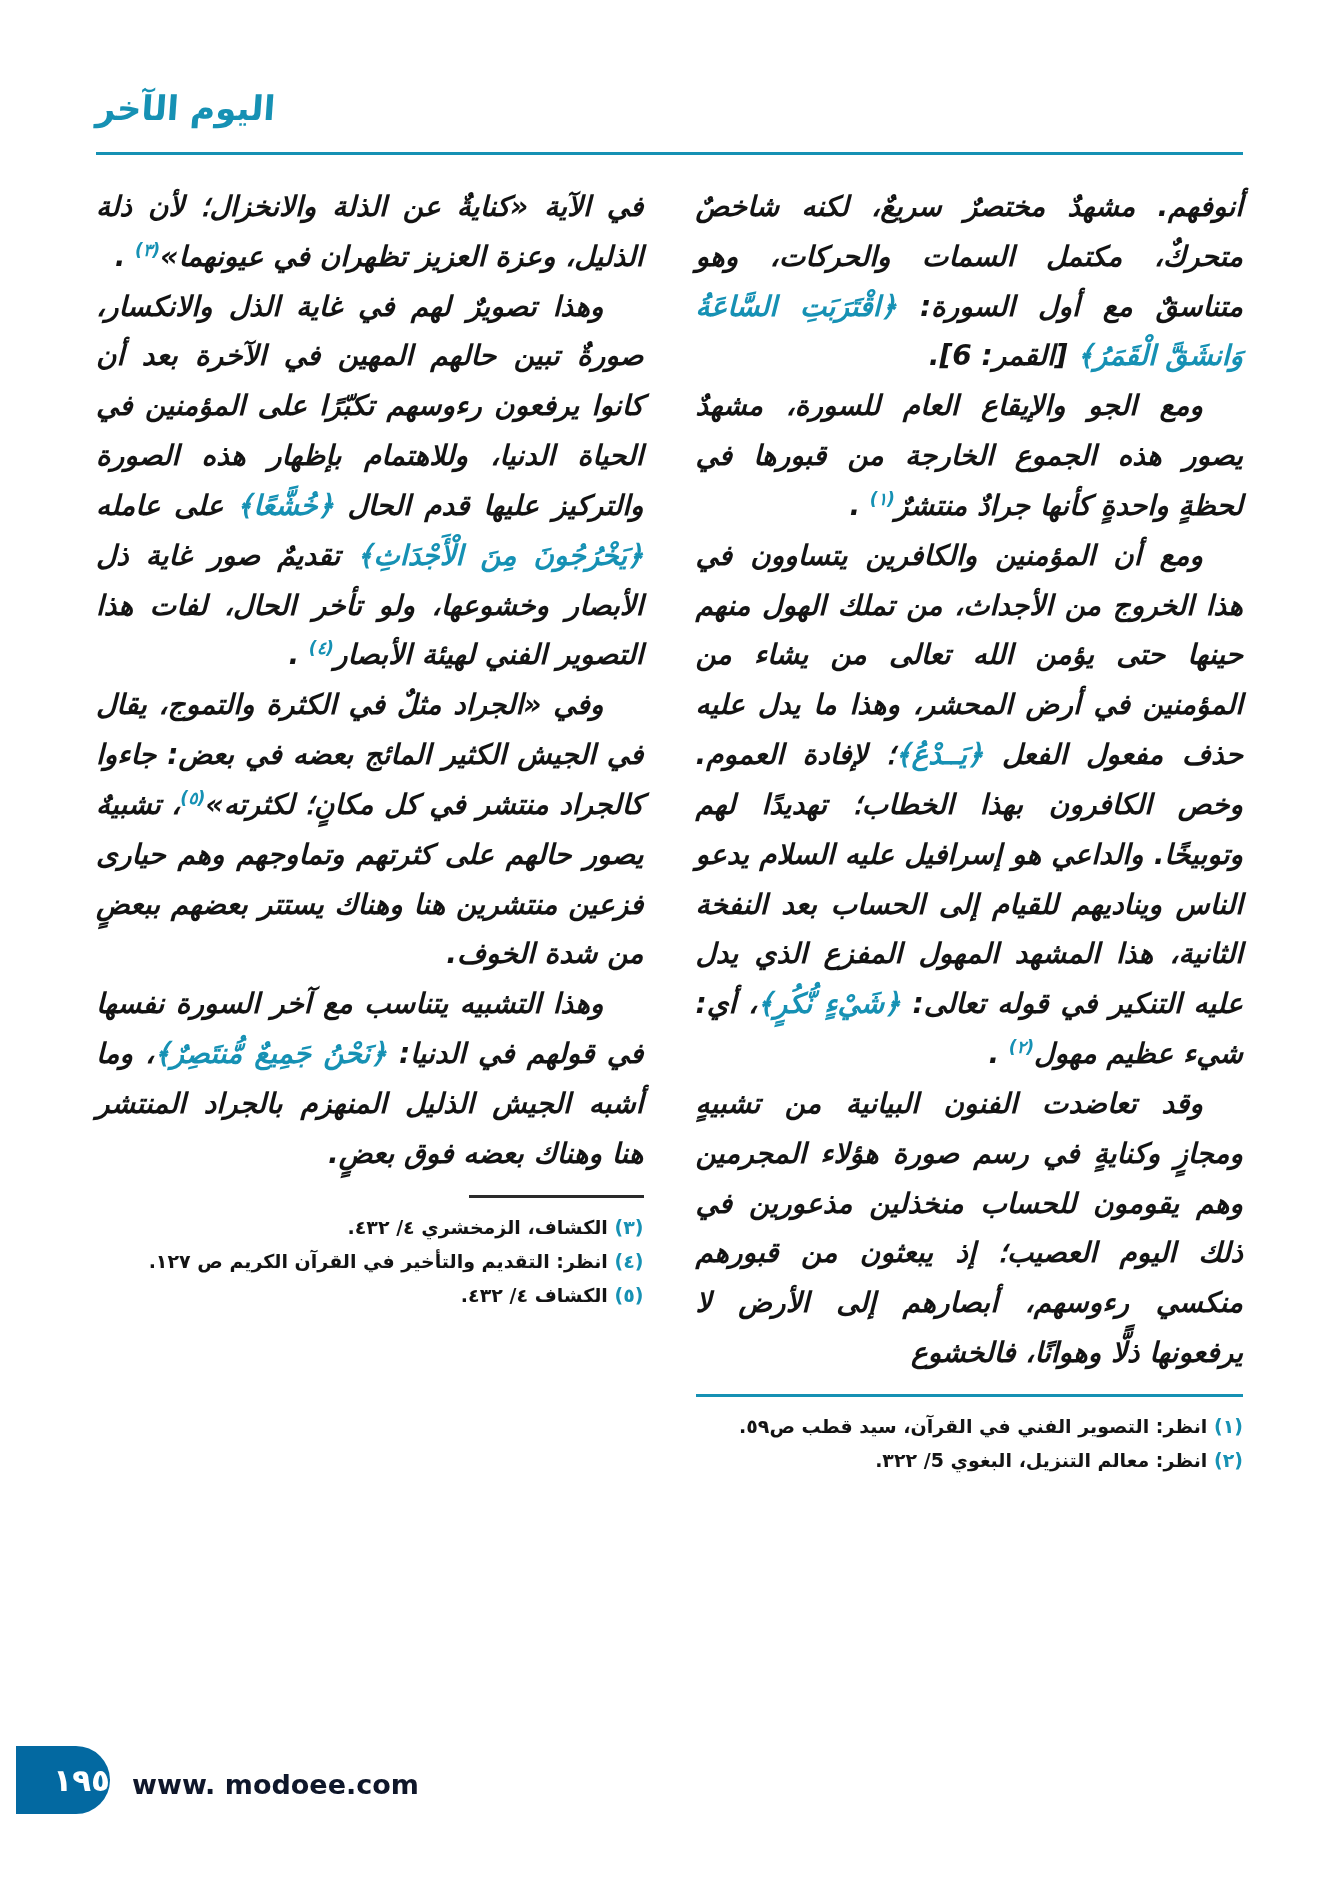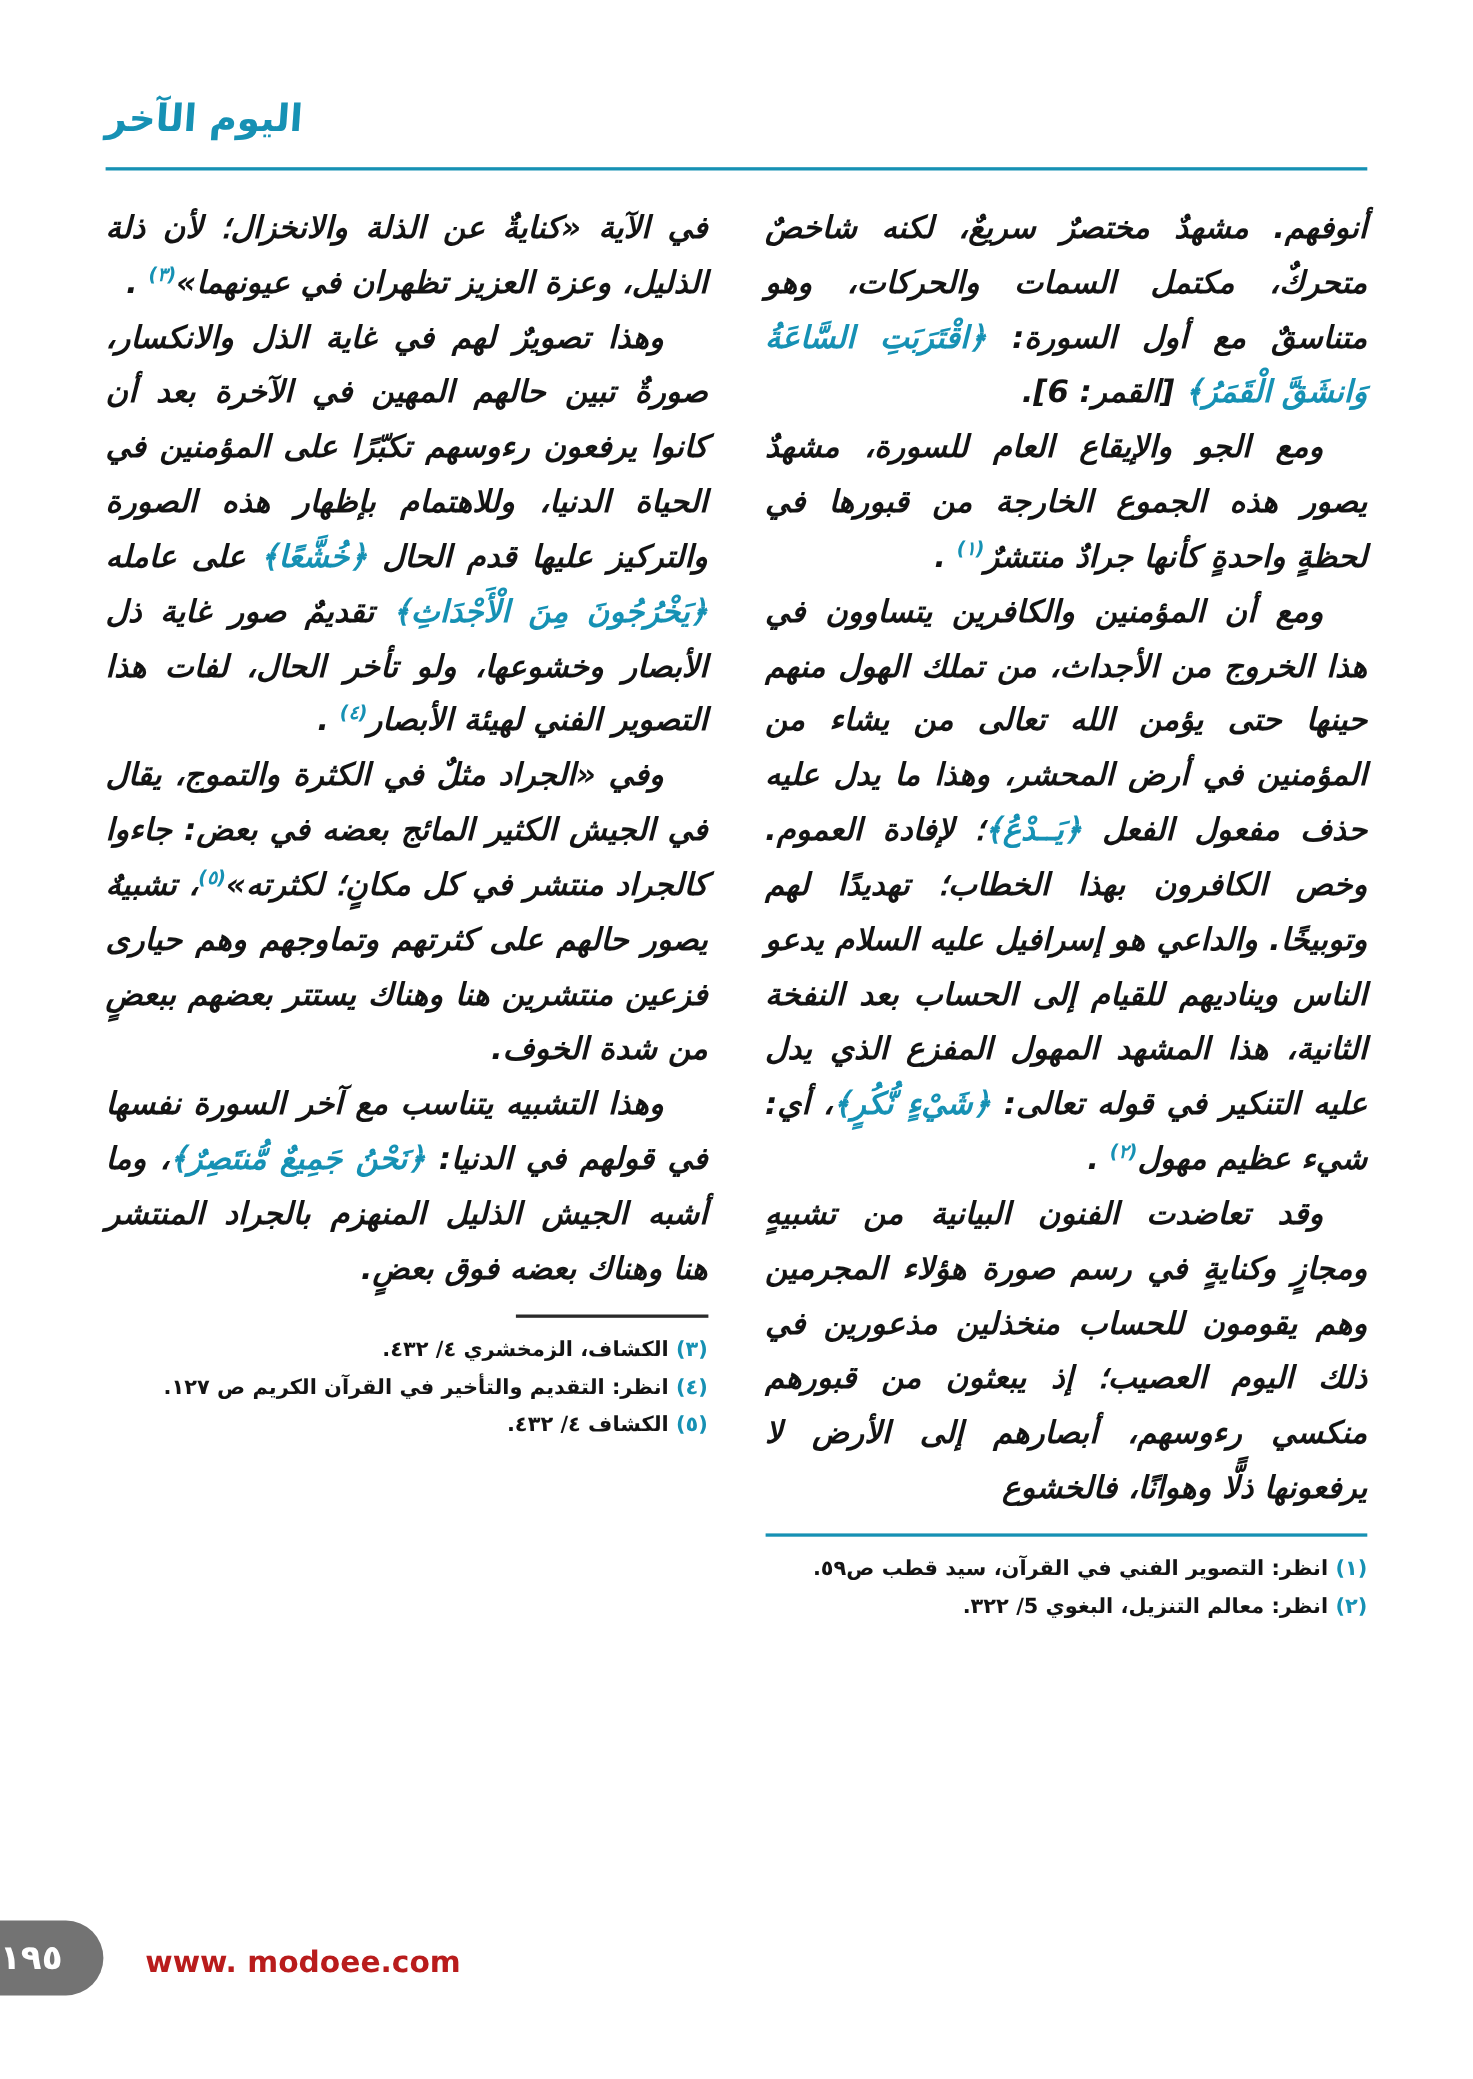--- a/index.html
+++ b/index.html
@@ -78,38 +78,38 @@
     line-height:1.8;
     font-weight:bold;
     text-align:justify;
     padding-right:54px;
     text-indent:-54px;
     color:#141414;
   }
   
   .page-number-tab {
     position:absolute;
-    left:0;
+    left:16px;
     bottom:76px;
     width:94px;
     height:68px;
-    background:#737373;
+    background:#0369a1;
     border-radius:0 34px 34px 0;
     display:flex;
     align-items:center;
-    justify-content:flex-end;
+    justify-content:flex-start;
     color:#ffffff;
     font-size:31px;
     font-weight:bold;
   }
   .website {
     position:absolute;
     left:132px;
     bottom:90px;
-    color:#b91c1c;
+    color:#0f172a;
     font-size:27px;
     font-weight:bold;
     direction:ltr;
   }
 </style>
 </head>
 <body>
 
 <div class="page">
 

